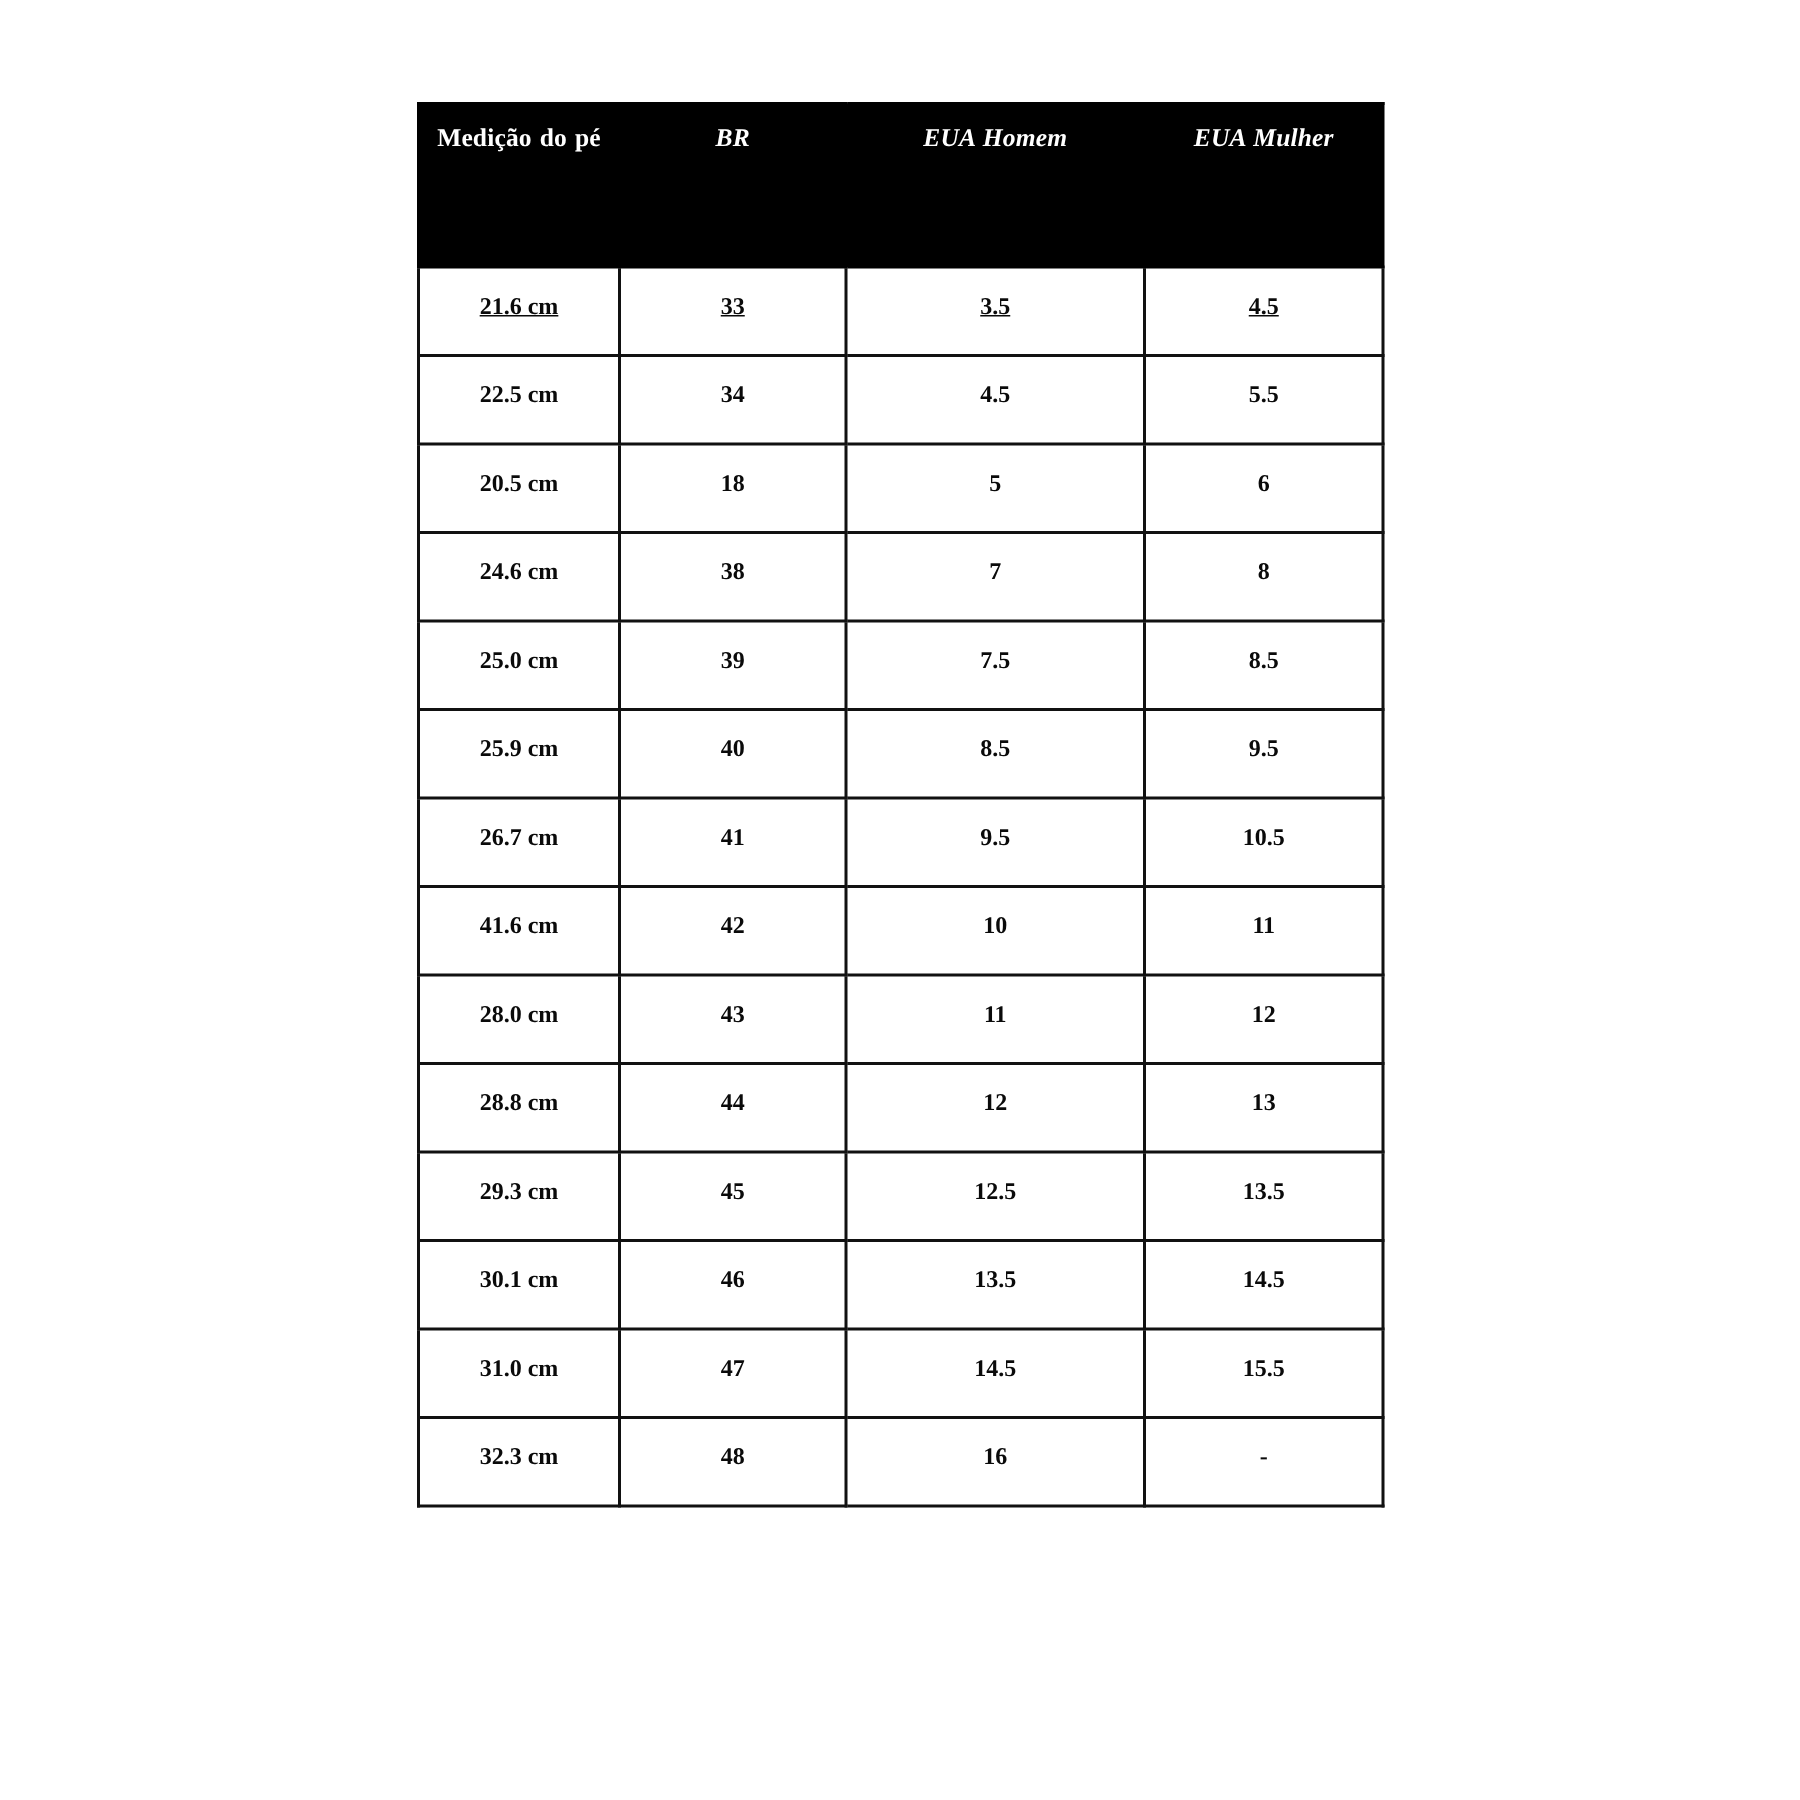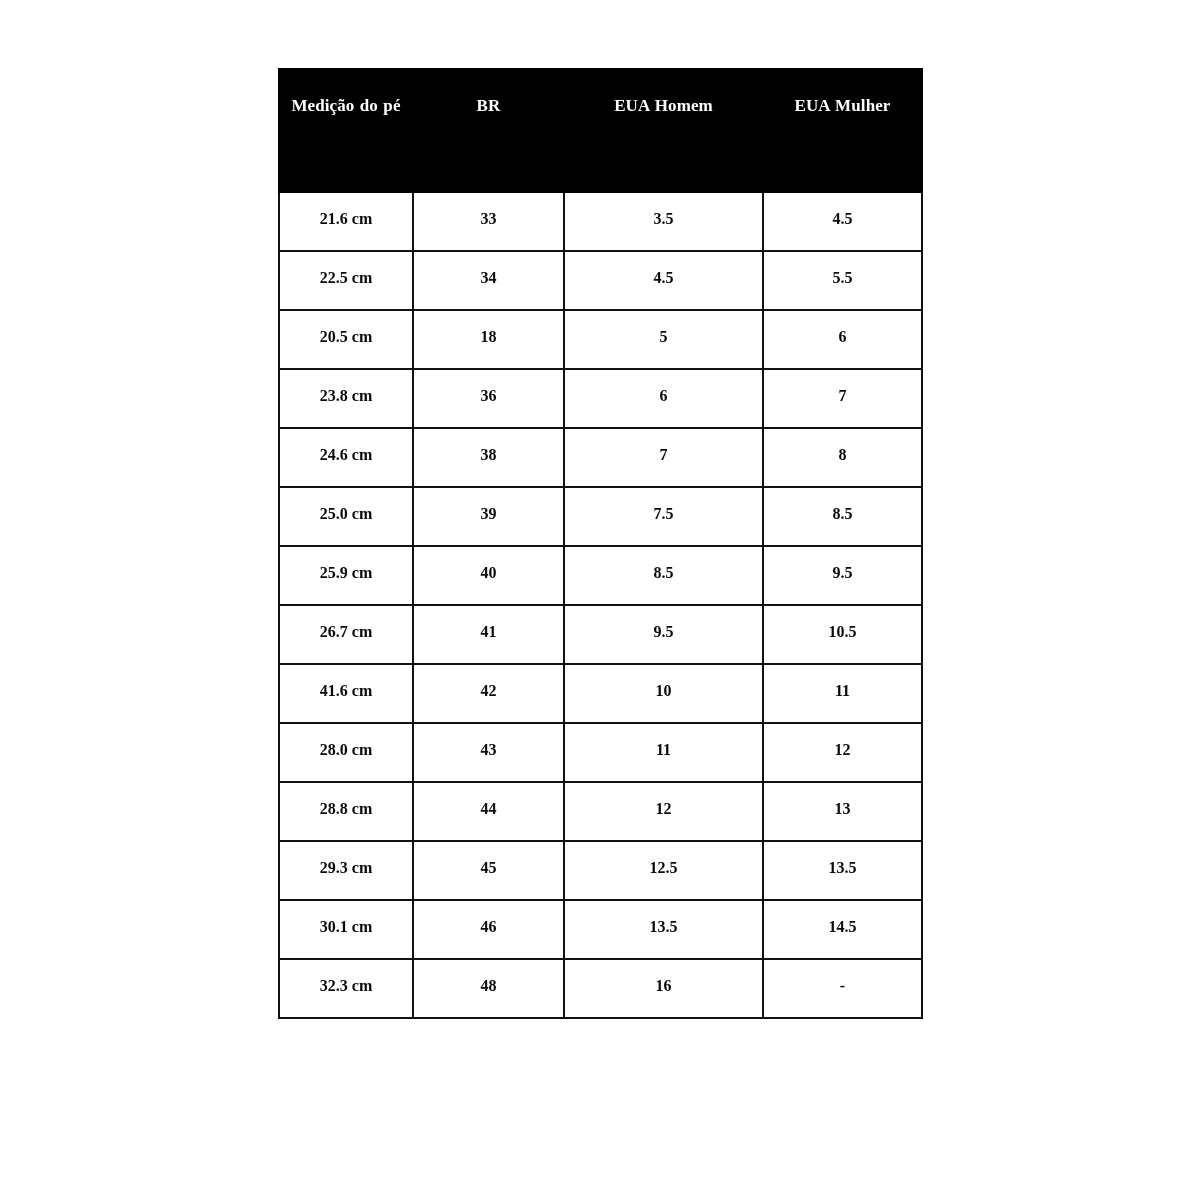--- a/index.html
+++ b/index.html
@@ -40,44 +40,45 @@
 
   
   #size-chart-table thead th {
     background: #000000;
     color: #ffffff;
     border-color: #000000;
     height: 107px;
     font-size: 17px;
     line-height: 44px;
     vertical-align: top;
-    padding-top: 14px;
     letter-spacing: 0.1px;
   }
   #size-chart-table thead th .hdr-wrap {
     display: block;
     max-width: 110px;
     margin: 0 auto;
     word-spacing: 1px;
   }
   #size-chart-table thead th.wide .hdr-wrap {
     max-width: none;
+    font-style: italic;
   }
 
   
   #size-chart-table tbody td {
     height: 59px;
     font-size: 16px;
     color: #0a0a0a;
     vertical-align: top;
     padding-top: 17px;
     box-sizing: border-box;
   }
   #size-chart-table tbody tr:first-child td {
     border-top-color: #000000;
+    text-decoration: underline;
   }
 </style>
 </head>
 <body>
 
 <table id="size-chart-table">
   <colgroup>
     <col class="c0">
       <col class="c1">
       <col class="c2">
@@ -110,26 +111,20 @@
         <td>22.5 cm</td>
         <td>34</td>
         <td>4.5</td>
         <td>5.5</td>
       </tr>
       <tr>
         <td>20.5 cm</td>
         <td>18</td>
         <td>5</td>
         <td>6</td>
-      </tr>
-      <tr>
-        <td>23.8 cm</td>
-        <td>36</td>
-        <td>6</td>
-        <td>7</td>
       </tr>
       <tr>
         <td>24.6 cm</td>
         <td>38</td>
         <td>7</td>
         <td>8</td>
       </tr>
       <tr>
         <td>25.0 cm</td>
         <td>39</td>
@@ -172,19 +167,25 @@
         <td>12.5</td>
         <td>13.5</td>
       </tr>
       <tr>
         <td>30.1 cm</td>
         <td>46</td>
         <td>13.5</td>
         <td>14.5</td>
       </tr>
       <tr>
+        <td>31.0 cm</td>
+        <td>47</td>
+        <td>14.5</td>
+        <td>15.5</td>
+      </tr>
+      <tr>
         <td>32.3 cm</td>
         <td>48</td>
         <td>16</td>
         <td>-</td>
       </tr>
     </tbody>
 </table>
 
 </body></html>

